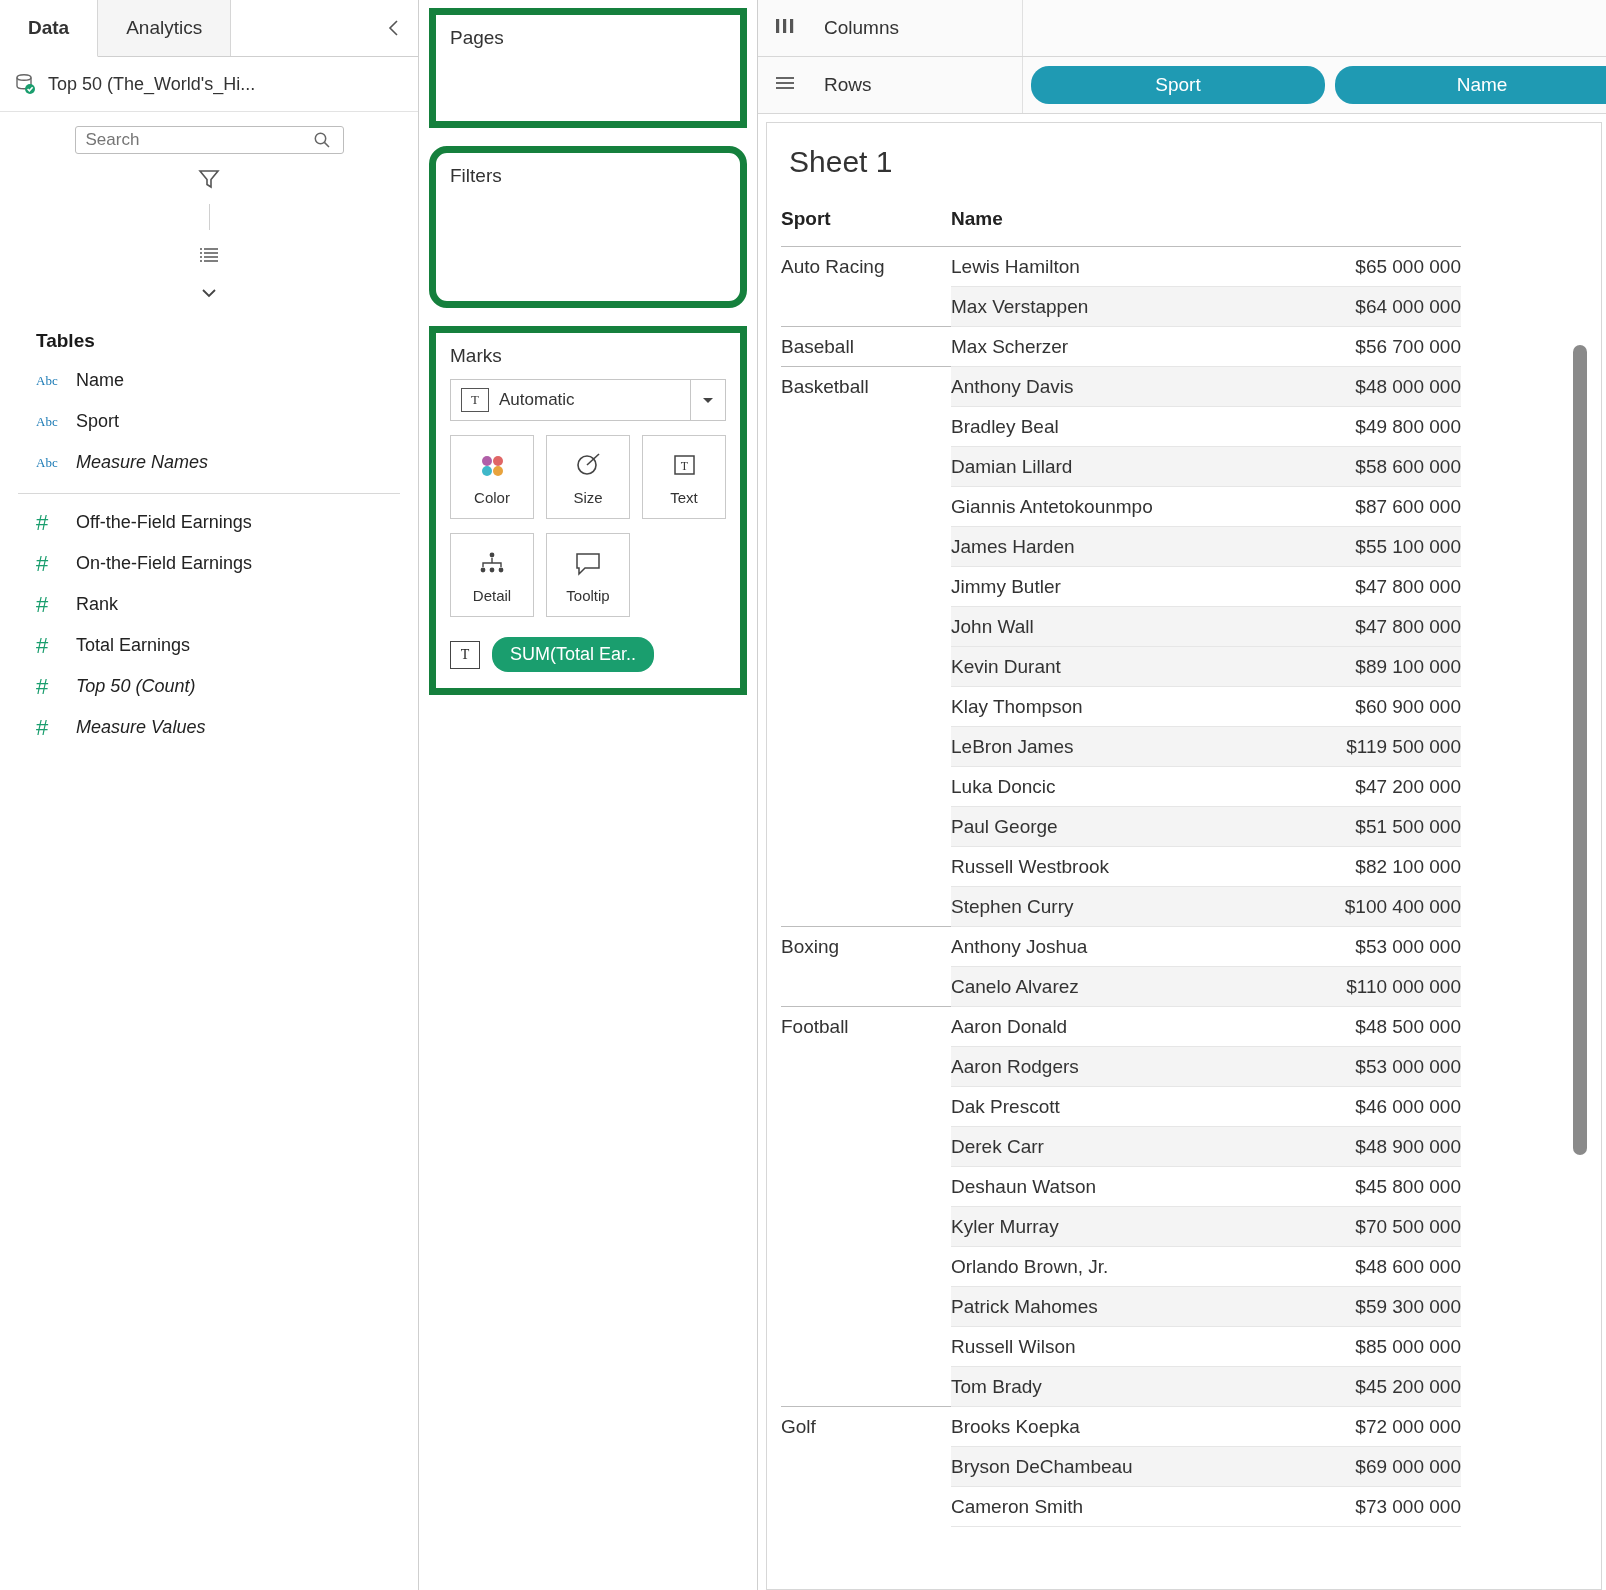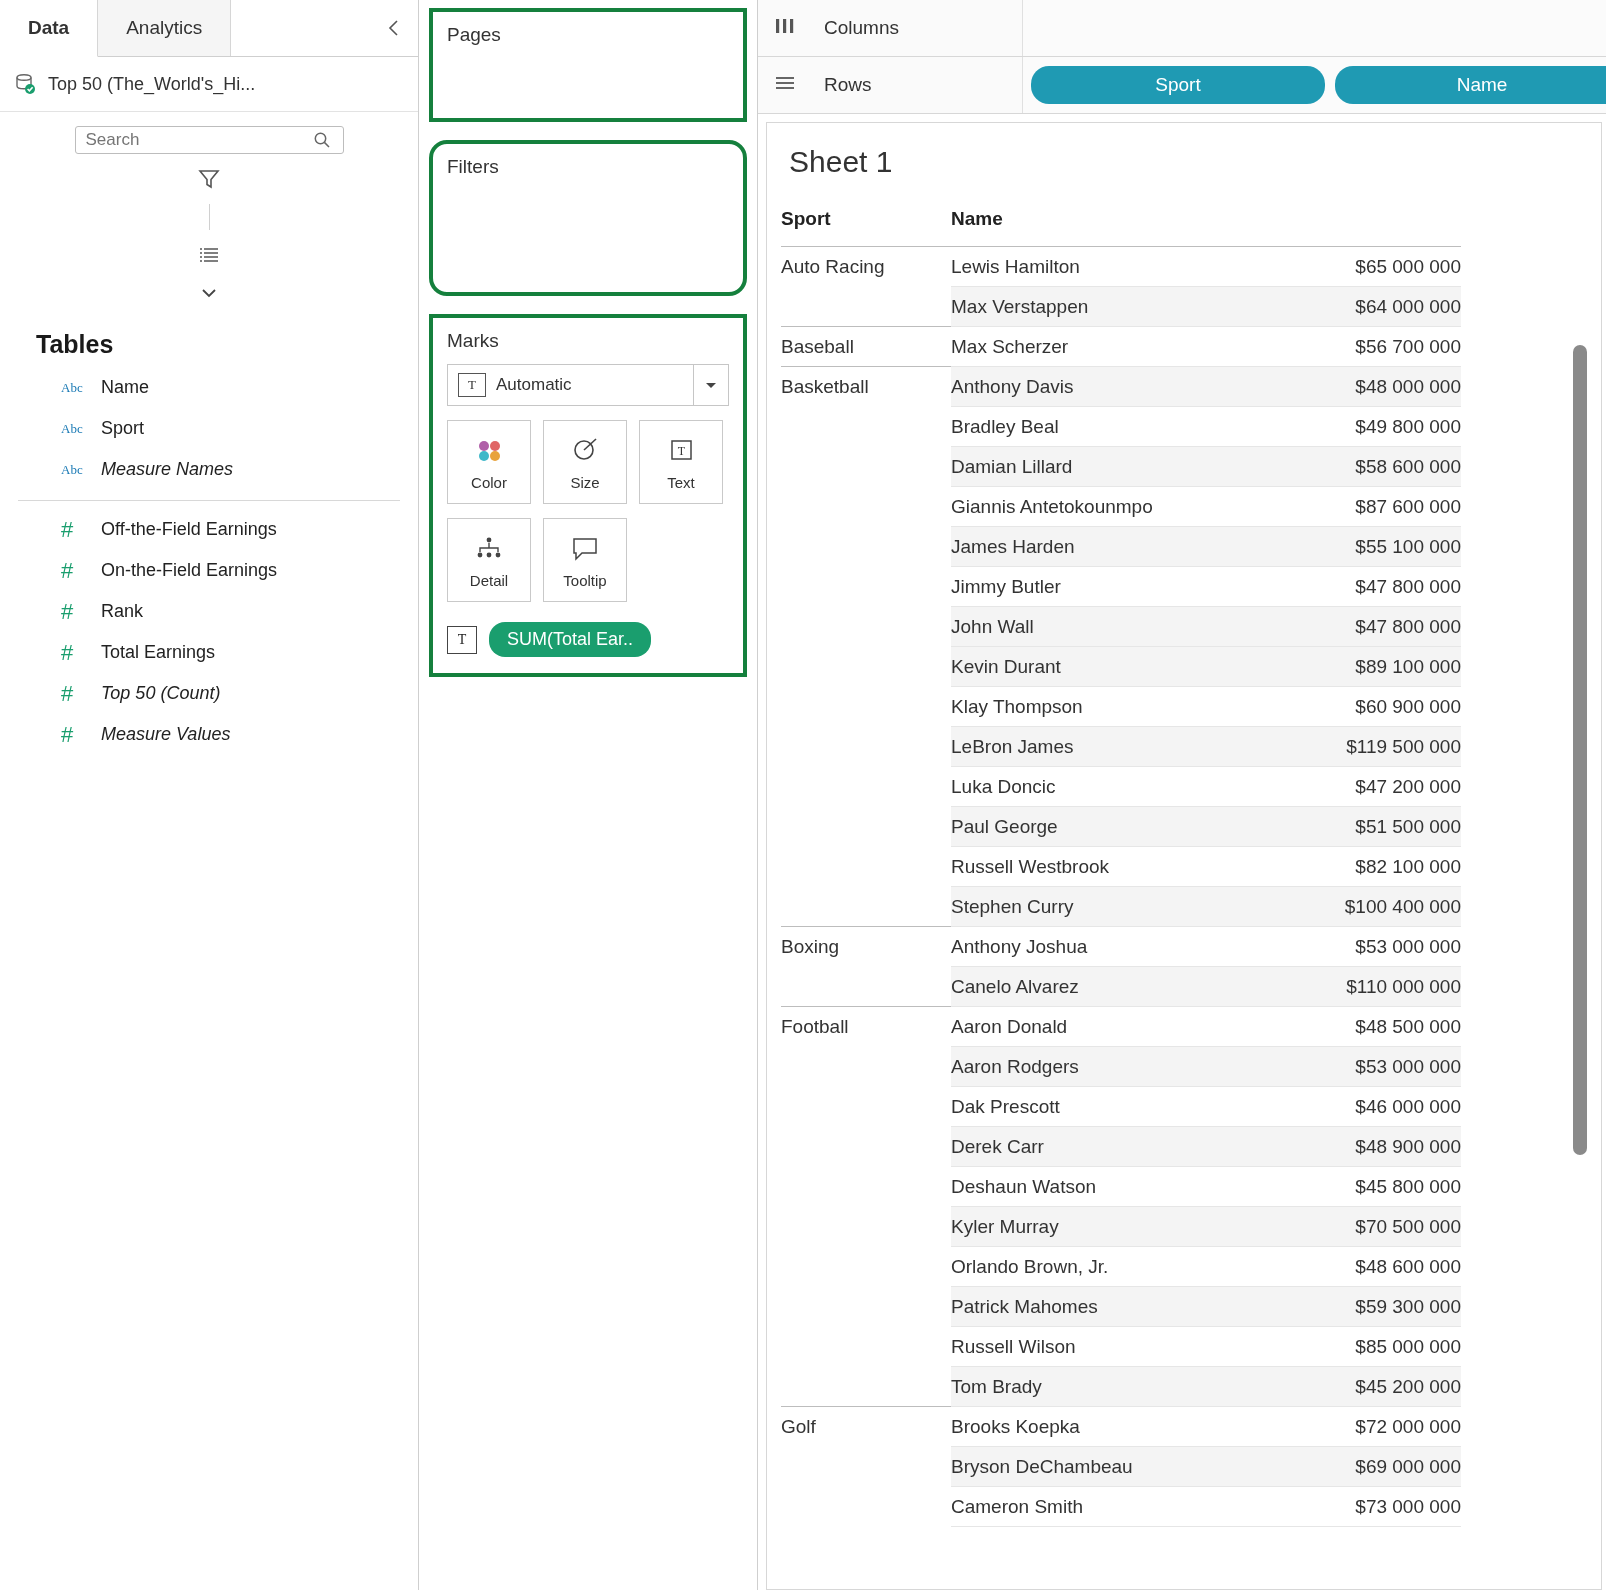--- a/index.html
+++ b/index.html
@@ -105,41 +105,40 @@
   .icon-btn {
     width: 26px; height: 26px;
     display: flex; align-items: center; justify-content: center;
     color: #555;
   }
   .divider-v {
     width: 1px; height: 26px; background: #d0d0d0;
   }
   .tables-head {
     font-weight: bold;
-    font-size: 25px;
+    font-size: 19px;
     padding: 14px 0 8px 36px;
     color: #1a1a1a;
   }
   .field-list { padding: 0; }
   .field {
     display: flex;
     align-items: center;
     gap: 14px;
     height: 41px;
     padding-left: 36px;
     font-size: 18px;
     color: #222;
   }
   .field .gi {
     width: 26px;
     text-align: left;
     color: #1b7ab5;
     font-size: 13px;
     font-family: "Liberation Serif", serif;
-    margin-left: 25px;
   }
   .field .gi.num {
     color: #1a9e6e;
     font-size: 22px;
     font-family: "Liberation Sans", sans-serif;
   }
   .field .label.italic { font-style: italic; }
   .sep-line {
     height: 1px;
     background: #d8d8d8;
@@ -148,21 +147,21 @@
 
   
   .shelf-col {
     width: 318px;
     min-width: 318px;
     padding: 8px 10px;
     background: #ffffff;
     border-right: 1px solid #cfcfcf;
   }
   .card {
-    border: 4px solid #15803d;
+    border: 7px solid #15803d;
     background: #ffffff;
     margin-bottom: 18px;
   }
   .card-title {
     font-size: 19px;
     color: #333;
     padding: 12px 14px 0 14px;
   }
   .card.pages { height: 106px; }
   .card.filters { height: 148px; border-radius: 18px; }

